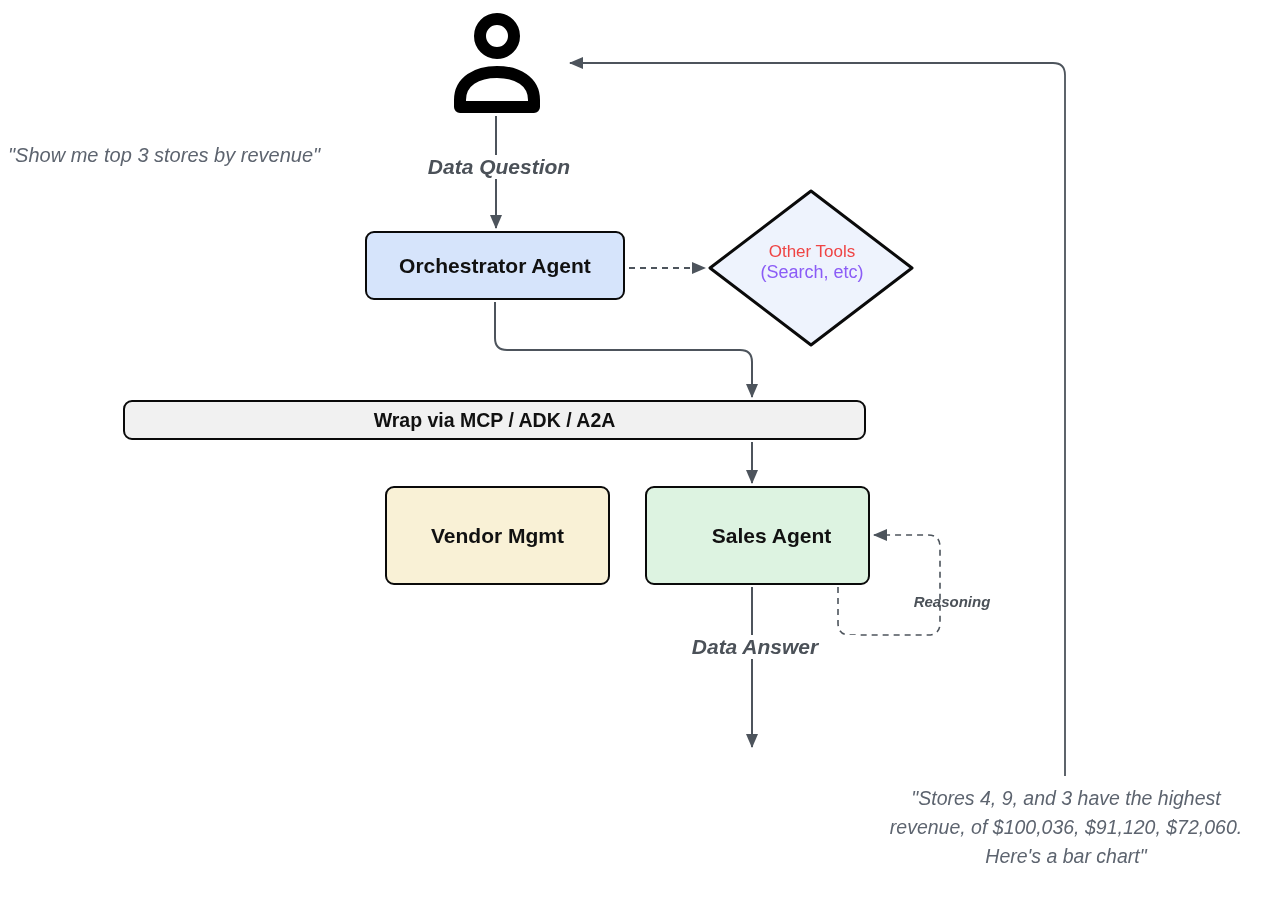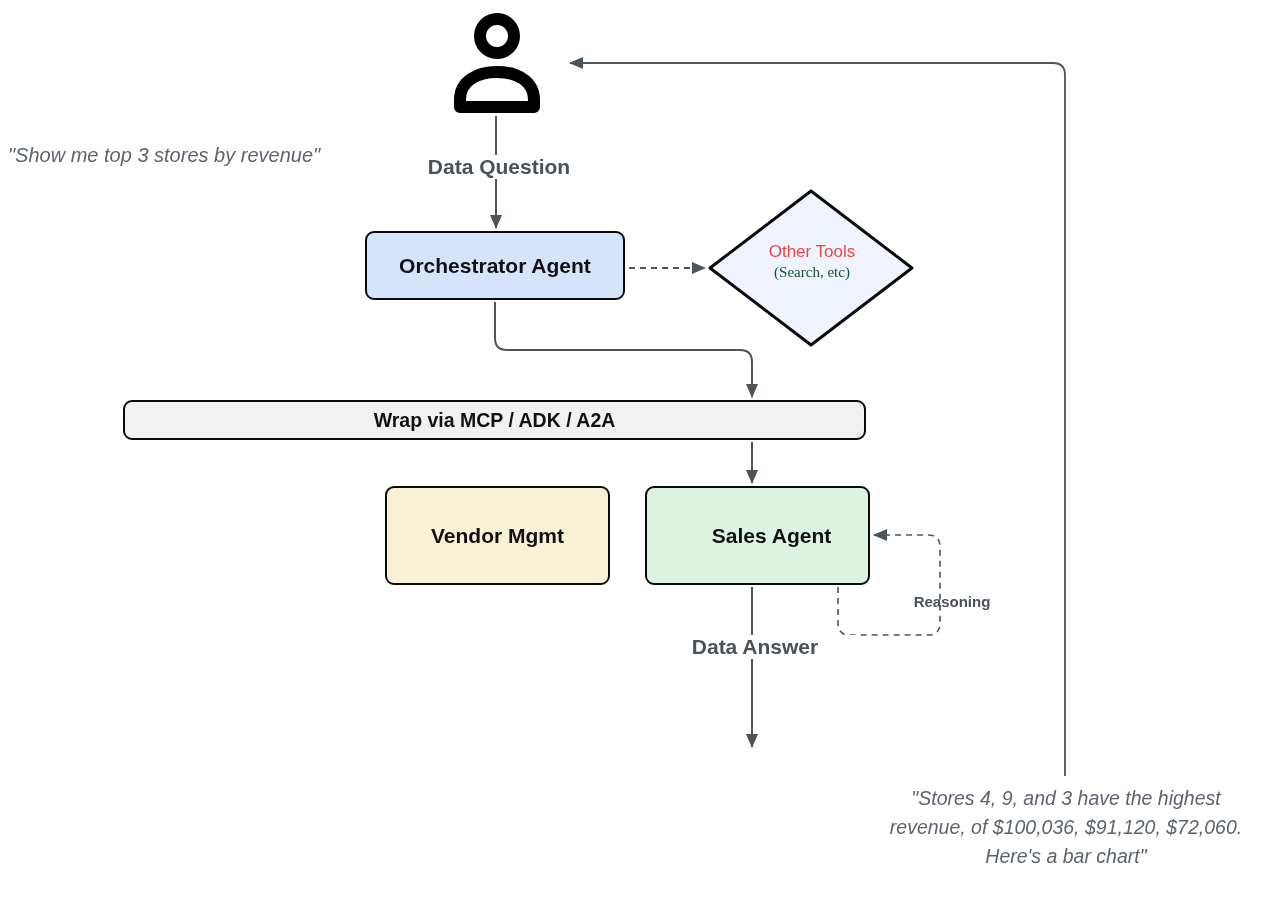--- a/index.html
+++ b/index.html
@@ -26,40 +26,40 @@
   .box-output{
     position:absolute;z-index:2;left:645px;top:750px;width:216px;height:157px;
     background:#ffffff;border:2.5px solid #0a0a0a;border-radius:10px;box-sizing:border-box;
   }
   .box-output ul{margin:10px 0 0 0;padding:0 0 0 40px;list-style:disc;}
   .box-output li{font-size:20px;color:#111;line-height:34px;}
 
   
   .edge-label{
     position:absolute;z-index:3;font-weight:bold;color:#4b5158;
-    font-size:21px;text-align:center;background:#ffffff;padding:0 3px;
+    font-size:21px;text-align:center;background:#ffffff;padding:0 3px;font-style:italic;
   }
   .lbl-data-question{left:396px;top:155px;width:200px;}
   .lbl-data-answer{left:652px;top:635px;width:200px;}
   .lbl-reasoning{left:894px;top:593px;width:110px;font-size:15px;background:transparent;}
 
   
   .quote{
     position:absolute;z-index:3;font-style:italic;color:#5d646f;font-size:20px;
   }
   .quote-left{left:8px;top:144px;width:350px;}
   .quote-right{left:864px;top:784px;width:404px;text-align:center;font-size:19.5px;line-height:29px;}
 
   
   .diamond-text{
     position:absolute;z-index:3;left:736px;top:241px;width:152px;
     text-align:center;color:#222;
   }
   .diamond-text .t1{font-weight:normal;font-size:17px;line-height:21px;color:#ef4444;}
-  .diamond-text .t2{font-size:15px;line-height:21px;color:#14532d;font-family:Liberation Serif, serif;}
+  .diamond-text .t2{font-size:18px;line-height:21px;color:#8b5cf6;}
 
   
   .person{position:absolute;z-index:2;left:450px;top:10px;}
 </style>
 </head>
 <body>
 
 <div id="canvas">
 
   <svg id="connectors" width="1264" height="918" viewBox="0 0 1264 918">

